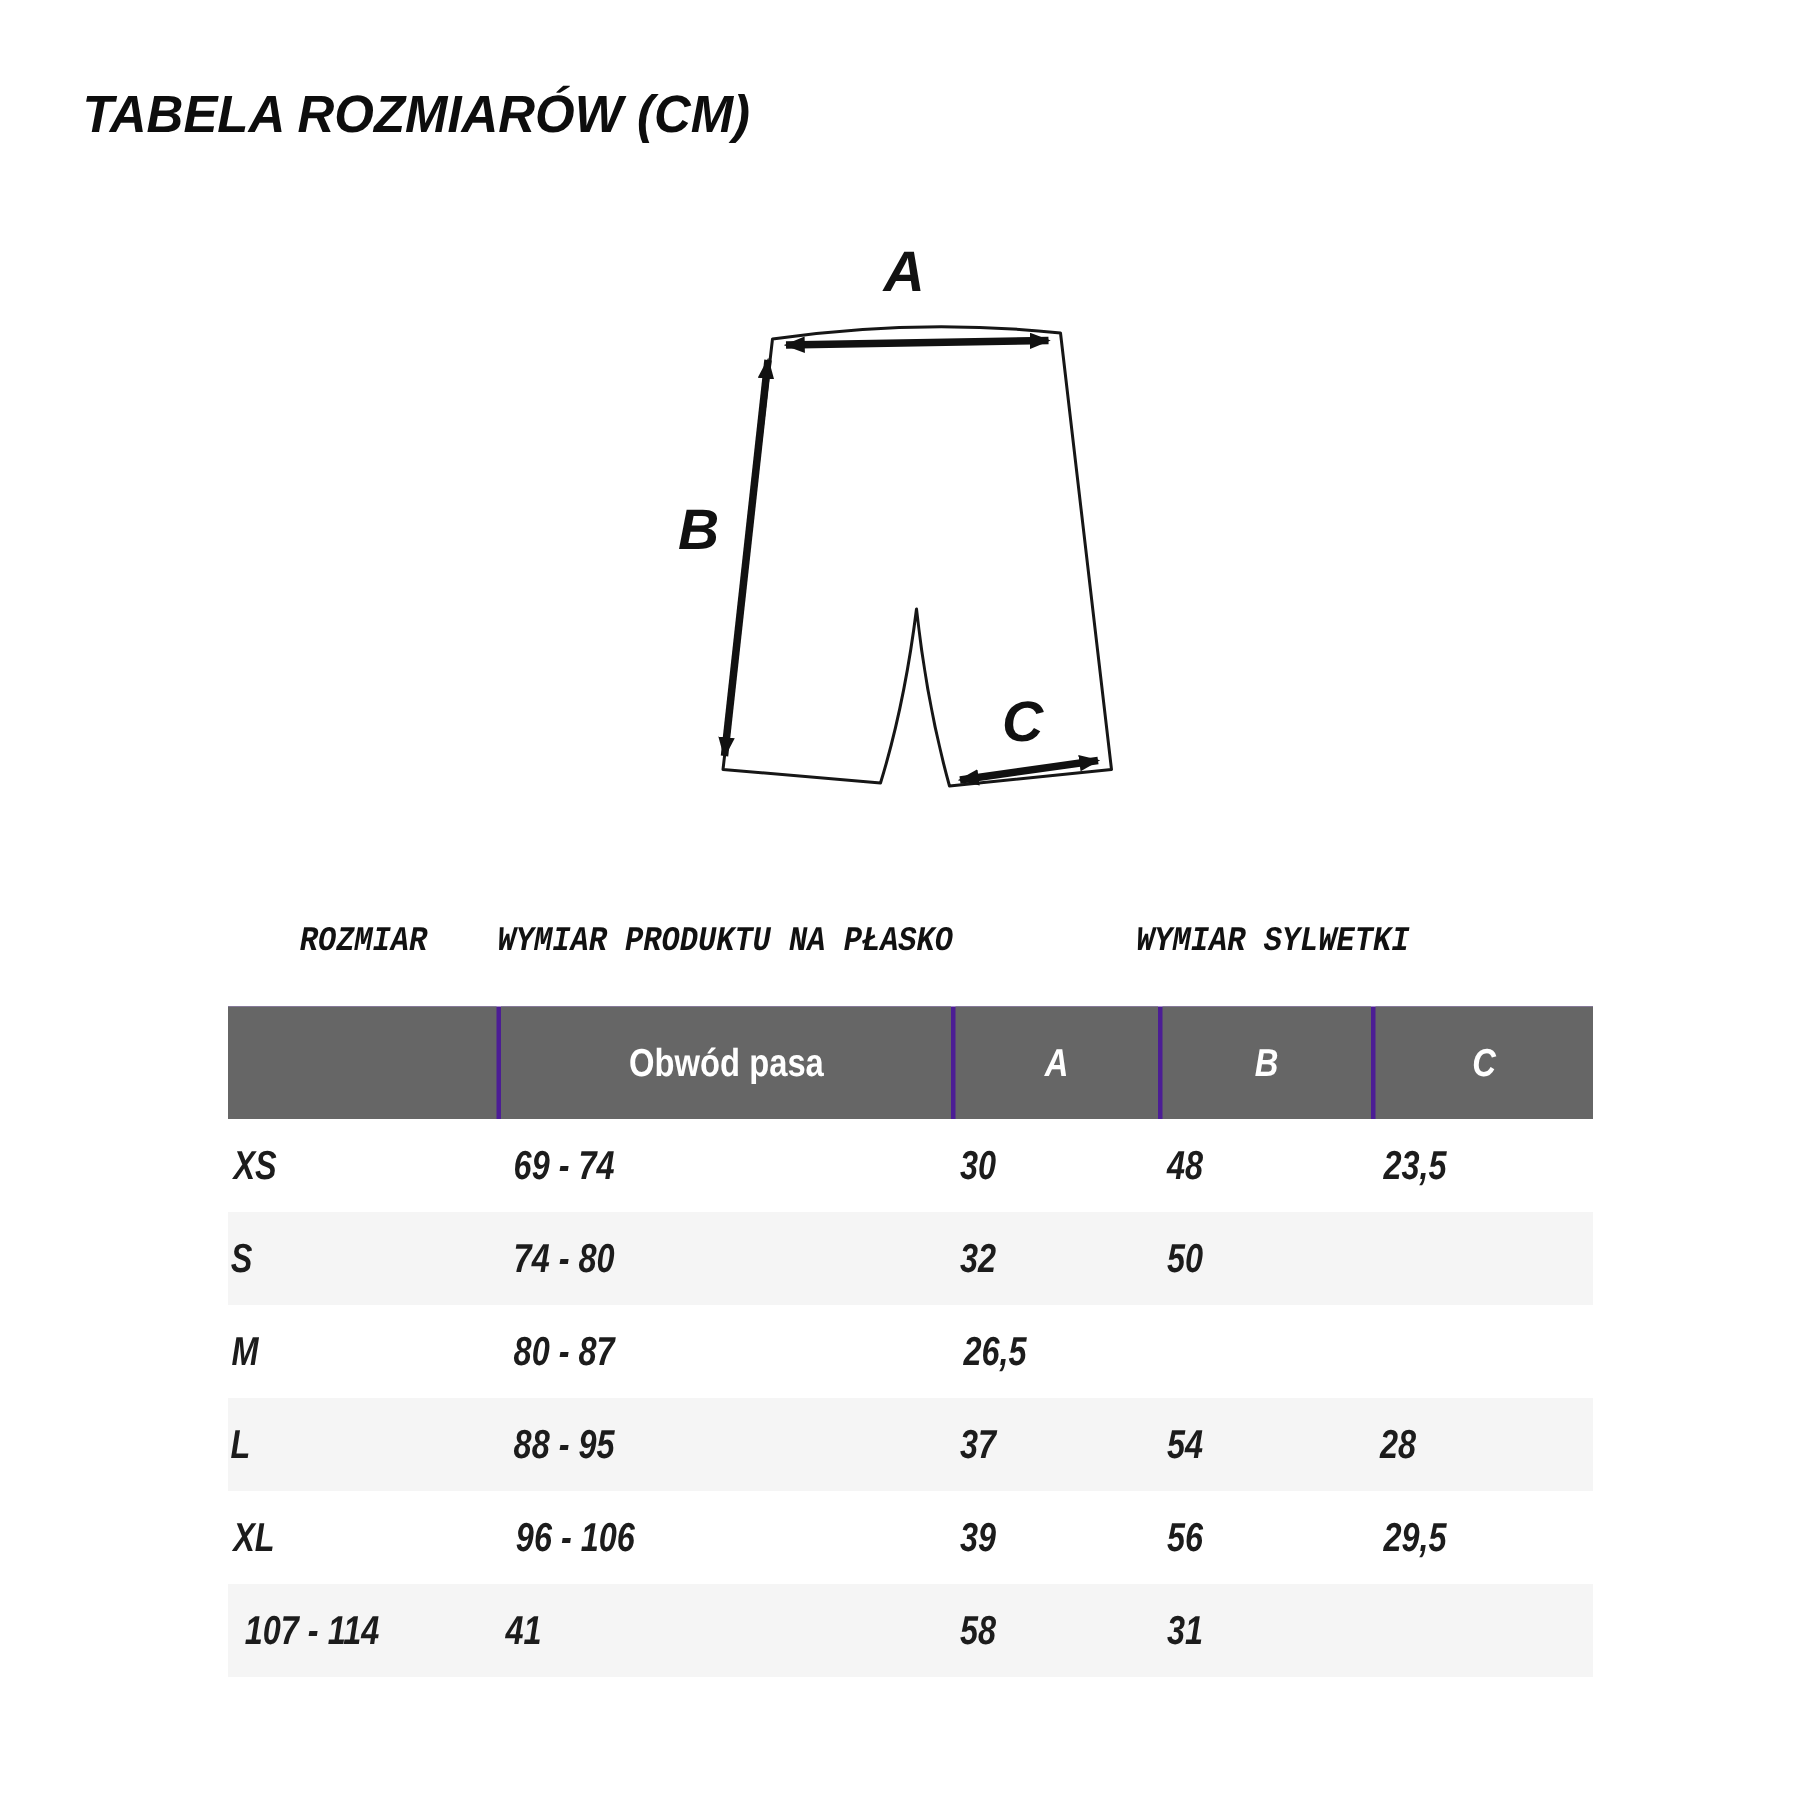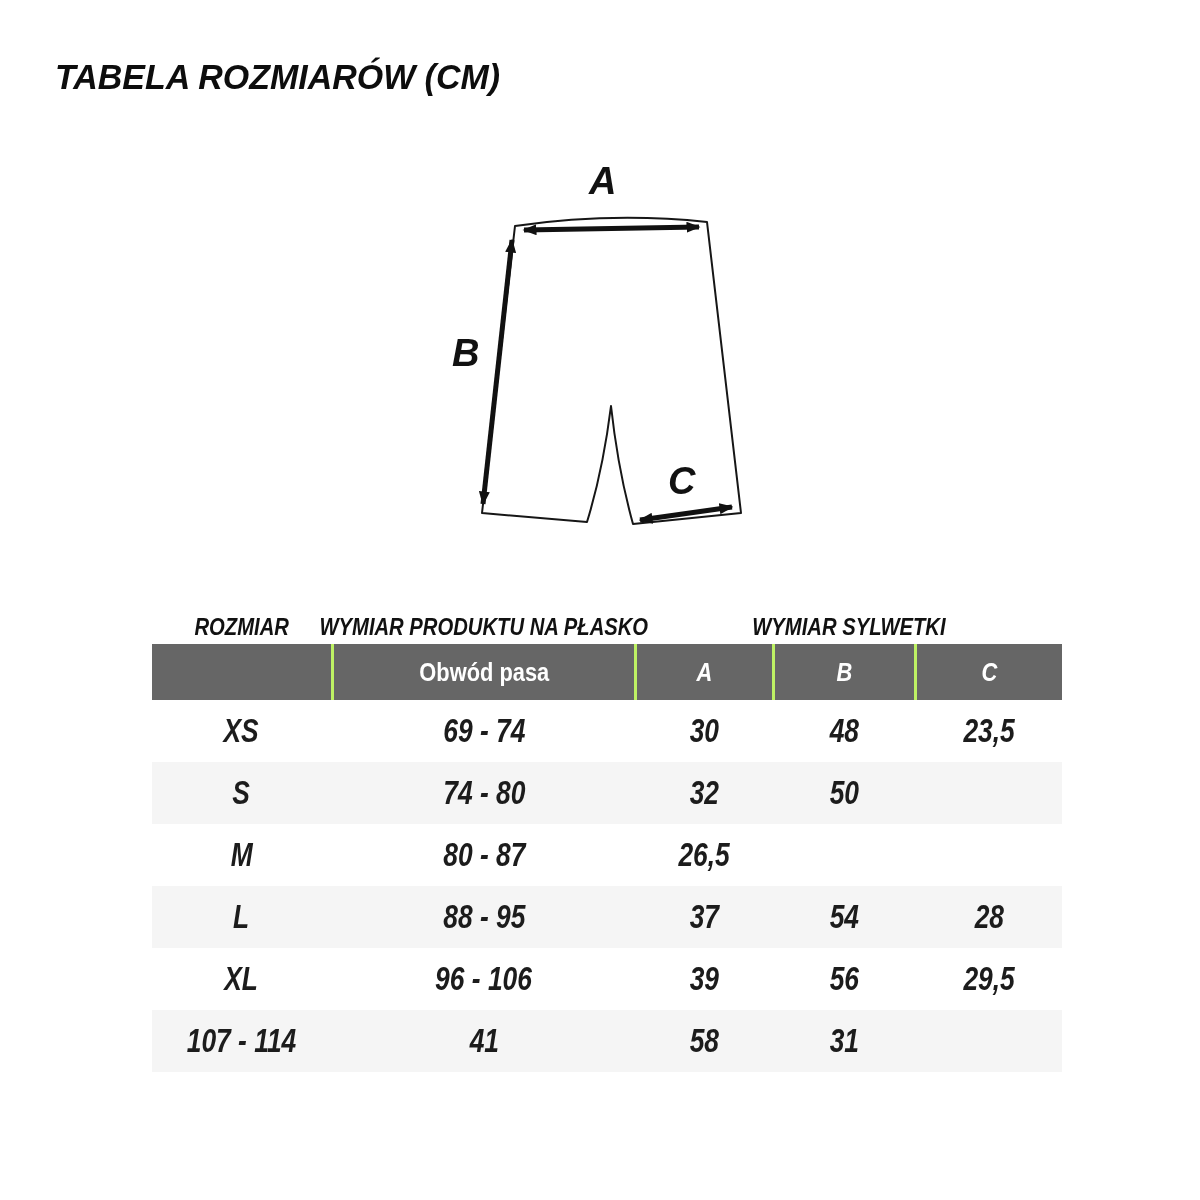--- a/index.html
+++ b/index.html
@@ -16,45 +16,45 @@
   .diagram{position:absolute;left:430px;top:150px;width:350px;height:400px;}
   .diagram path.outline{fill:#ffffff;stroke:#161616;stroke-width:2;stroke-linejoin:round;}
   .diagram line.measure{stroke:#111111;stroke-width:5;}
   .diagram text{
     font-family:"Liberation Sans", sans-serif;font-size:38px;
     font-weight:bold;font-style:italic;fill:#111111;
   }
   .table-wrap{position:absolute;left:152px;top:612px;width:910px;}
   .group-row{
     display:grid;grid-template-columns:180px 303px 427px;
-    height:30px;margin-bottom:2px;
+    height:30px;margin-bottom:29px;font-family:Liberation Mono, monospace;
   }
   .group-row .gh{
     display:flex;align-items:center;justify-content:center;
     font-size:23px;font-weight:bold;font-style:italic;color:#111111;white-space:nowrap;
   }
   .group-row .gh span{display:inline-block;transform:scaleX(0.88);transform-origin:center;}
   .dark-row{
     display:grid;grid-template-columns:179px 300px 135px 139px 145px;
-    column-gap:3px;height:56px;background:#bef264;
+    column-gap:3px;height:75px;background:#4c1d95;
   }
   .dark-row .hcell{
     background:#666666;display:flex;align-items:center;justify-content:center;
     color:#ffffff;font-size:26px;font-weight:bold;white-space:nowrap;
   }
   .dark-row .hcell span{display:inline-block;transform:scaleX(0.84);transform-origin:center;}
   .dark-row .hcell.it{font-style:italic;}
   .rows .data-row{
     display:grid;grid-template-columns:179px 300px 135px 139px 145px;column-gap:3px;
     height:62px;background:#ffffff;
   }
   .rows .data-row:nth-child(even){background:#f5f5f5;}
   .data-row .cell{
-    display:flex;align-items:center;justify-content:center;
-    font-size:33px;font-weight:bold;font-style:italic;color:#1c1c1c;white-space:nowrap;
+    display:flex;align-items:center;justify-content:flex-start;
+    font-size:27px;font-weight:bold;font-style:italic;color:#1c1c1c;white-space:nowrap;
   }
   .data-row .cell span{display:inline-block;transform:scaleX(0.8);transform-origin:center;}
 </style>
 </head>
 <body>
 
 <div class="canvas">
 
   <h1 class="page-title">TABELA ROZMIARÓW (CM)</h1>
 

